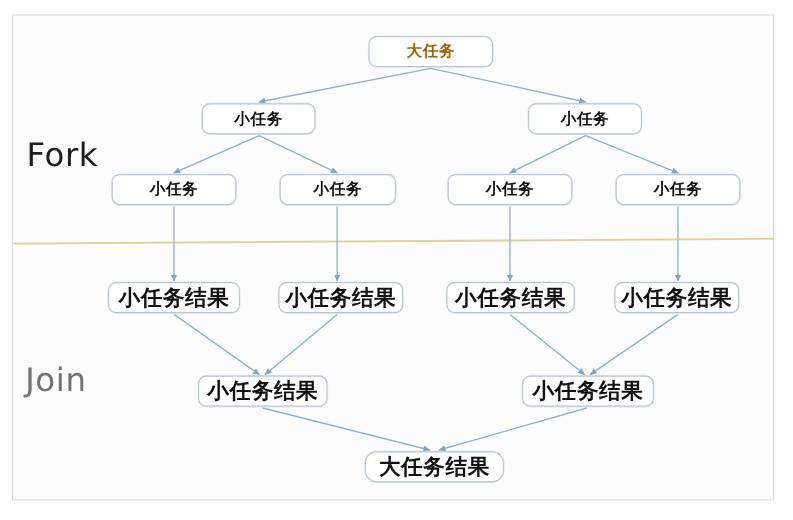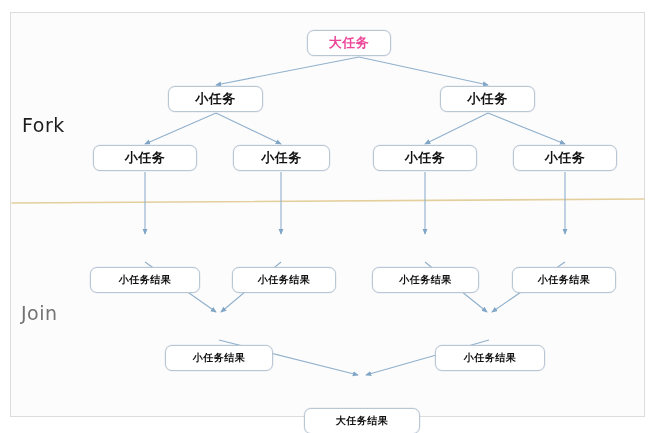--- a/index.html
+++ b/index.html
@@ -32,21 +32,21 @@
     position: absolute;
     left: 0;
     top: 0;
     width: 661px;
     height: 433px;
   }
   
   .phase-label {
     position: absolute;
     font-family: "DejaVu Sans", "Liberation Sans", sans-serif;
-    font-size: 19px;
+    font-size: 27px;
     font-weight: 400;
     color: #1d1d1d;
     letter-spacing: 0.5px;
     white-space: nowrap;
     line-height: 1;
   }
   
   .node {
     position: absolute;
     box-sizing: border-box;
@@ -57,21 +57,21 @@
     font-family: "DejaVu Sans", "Liberation Sans", sans-serif;
     font-size: 13px;
     font-weight: 600;
     display: flex;
     align-items: center;
     justify-content: center;
     white-space: nowrap;
     letter-spacing: 0.5px;
     box-shadow: 0 0 0 0.5px rgba(185,198,212,0.35);
   }
-  .node.wide { font-size: 10px; margin-top: 32px; }
+  .node.wide { font-size: 18px; }
 </style>
 </head>
 <body>
 
 <div id="stage" style="background: rgb(255, 255, 255);">
 
   <div id="frame" style="left: 10px; top: 12px; width: 635px; height: 405px; border-color: rgb(220, 220, 220); background: rgb(253, 252, 253);"></div>
 
   <svg id="wires" viewBox="0 0 661 433" xmlns="http://www.w3.org/2000/svg">
     <defs>
@@ -100,21 +100,21 @@
         <line x1="219" y1="340" x2="358" y2="375" stroke="#8fb0cc" stroke-width="1.1" marker-end="url(#arrowhead)"></line>
         <line x1="489" y1="340" x2="366" y2="375" stroke="#8fb0cc" stroke-width="1.1" marker-end="url(#arrowhead)"></line>
       </g>
   </svg>
 
   <div id="labels-layer">
       <div class="phase-label" style="left: 22px; top: 116px; color: rgb(29, 29, 29);">Fork</div>
       <div class="phase-label" style="left: 21px; top: 304px; color: #737373;">Join</div>
     </div>
   <div id="nodes-layer">
-      <div class="node" style="left: 307px; top: 30px; width: 84px; height: 26px; border-color: rgb(185, 198, 212); background: rgb(255, 255, 255); color: #ec4899;">
+      <div class="node" style="left: 307px; top: 30px; width: 104px; height: 26px; border-color: rgb(185, 198, 212); background: rgb(255, 255, 255); color: #a16207;">
         <span>大任务</span>
       </div>
       <div class="node" style="left: 168px; top: 86px; width: 95px; height: 26px; border-color: rgb(185, 198, 212); background: rgb(255, 255, 255); color: rgb(17, 17, 17);">
         <span>小任务</span>
       </div>
       <div class="node" style="left: 440px; top: 86px; width: 95px; height: 26px; border-color: rgb(185, 198, 212); background: rgb(255, 255, 255); color: rgb(17, 17, 17);">
         <span>小任务</span>
       </div>
       <div class="node" style="left: 93px; top: 145px; width: 104px; height: 26px; border-color: rgb(185, 198, 212); background: rgb(255, 255, 255); color: rgb(17, 17, 17);">
         <span>小任务</span>
@@ -139,18 +139,18 @@
       </div>
       <div class="node wide" style="left: 512px; top: 235px; width: 104px; height: 26px; border-color: rgb(185, 198, 212); background: rgb(255, 255, 255); color: rgb(17, 17, 17);">
         <span>小任务结果</span>
       </div>
       <div class="node wide" style="left: 165px; top: 313px; width: 108px; height: 26px; border-color: rgb(185, 198, 212); background: rgb(255, 255, 255); color: rgb(17, 17, 17);">
         <span>小任务结果</span>
       </div>
       <div class="node wide" style="left: 435px; top: 313px; width: 110px; height: 26px; border-color: rgb(185, 198, 212); background: rgb(255, 255, 255); color: rgb(17, 17, 17);">
         <span>小任务结果</span>
       </div>
-      <div class="node wide" style="left: 304px; top: 376px; width: 116px; height: 26px; border-color: rgb(185, 198, 212); background: rgb(255, 255, 255); color: rgb(17, 17, 17);">
+      <div class="node wide" style="left: 304px; top: 376px; width: 116px; height: 26px; border-color: rgb(185, 198, 212); background: rgb(255, 255, 255); color: rgb(17, 17, 17); border-radius: 10px;">
         <span>大任务结果</span>
       </div>
     </div>
 
 </div>
 
 </body></html>

